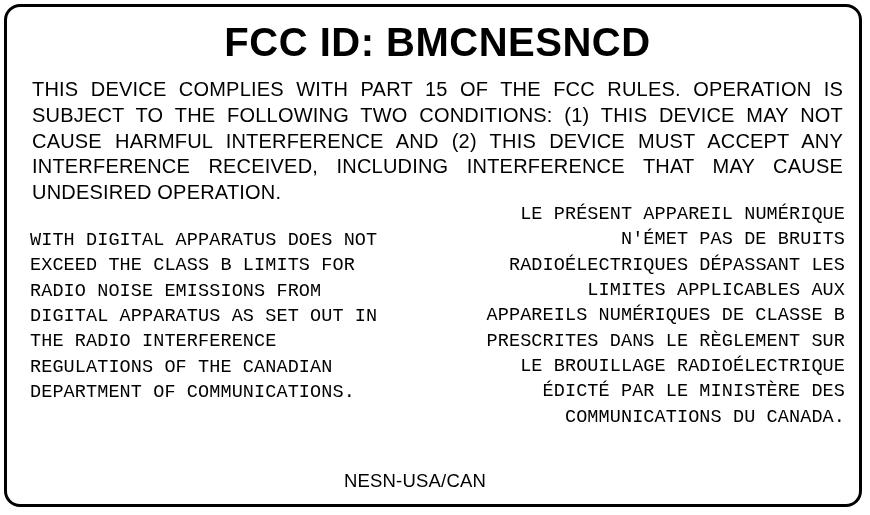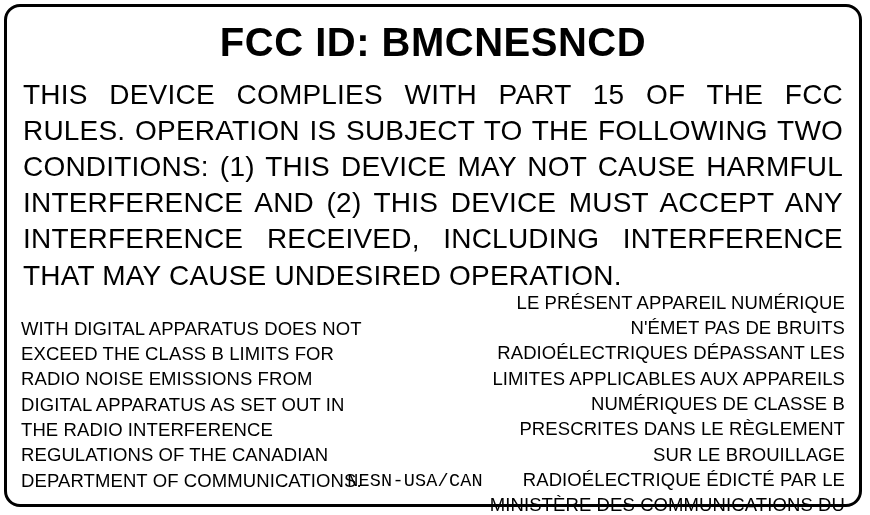--- a/index.html
+++ b/index.html
@@ -17,49 +17,50 @@
   .label-plate {
     position: absolute;
     left: 4px;
     top: 4px;
     width: 858px;
     height: 503px;
     box-sizing: border-box;
     border: 3px solid #000000;
     border-radius: 16px;
     background: #ffffff;
-    padding: 6px 14px 8px 14px;
+    padding: 6px 14px 8px 23px;
   }
   .fcc-id {
     text-align: center;
     font-weight: bold;
     font-size: 40px;
     letter-spacing: 0.5px;
     line-height: 1.25;
     margin: 4px 0 10px 0;
     white-space: nowrap;
   }
   .compliance-block {
-    font-size: 28px;
+    font-size: 20px;
     line-height: 1.29;
     text-align: justify;
     text-align-last: left;
     letter-spacing: 0.2px;
     margin: 0 2px 0 2px;
   }
   .columns {
     display: flex;
     justify-content: space-between;
     align-items: flex-start;
     margin-top: 22px;
   }
   .col {
     font-size: 18.5px;
     line-height: 1.37;
     letter-spacing: 0.1px;
+    font-family: Liberation Mono, monospace;
   }
   .col-left {
     width: 350px;
     text-align: left;
   }
   .col-right {
     width: 360px;
     text-align: right;
     margin-top: -26px;
   }
@@ -72,21 +73,20 @@
     right: 0;
     bottom: 12px;
     text-align: center;
     font-size: 18.5px;
     letter-spacing: 0.2px;
     pointer-events: none;
   }
   .model-line span {
     position: relative;
     left: -18px;
-    font-family: Liberation Mono, monospace;
   }
 </style>
 </head>
 <body>
 
 <div class="label-plate">
 
   <div class="fcc-id">FCC ID: BMCNESNCD</div>
 
   <div class="compliance-block">THIS DEVICE COMPLIES WITH PART 15 OF THE FCC RULES. OPERATION IS SUBJECT TO THE FOLLOWING TWO CONDITIONS: (1) THIS DEVICE MAY NOT CAUSE HARMFUL INTERFERENCE AND (2) THIS DEVICE MUST ACCEPT ANY INTERFERENCE RECEIVED, INCLUDING INTERFERENCE THAT MAY CAUSE UNDESIRED OPERATION.</div>

